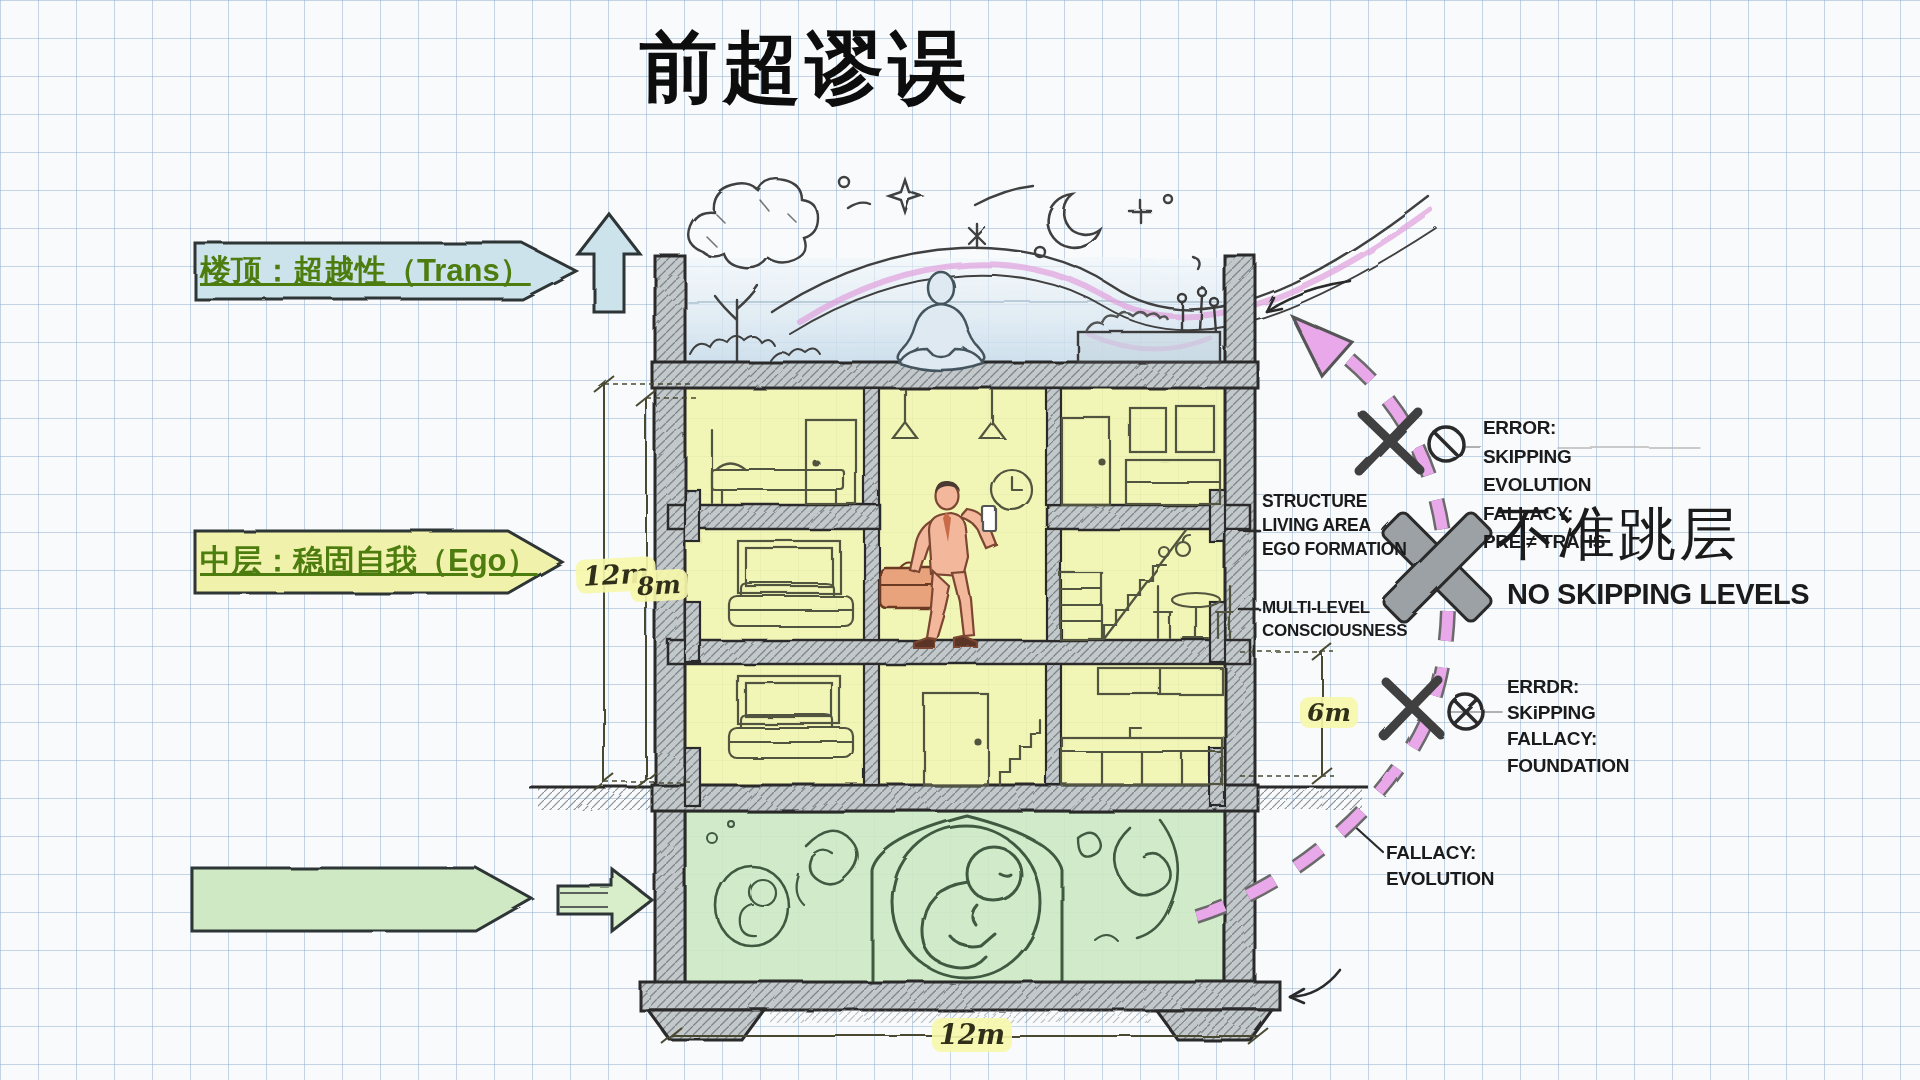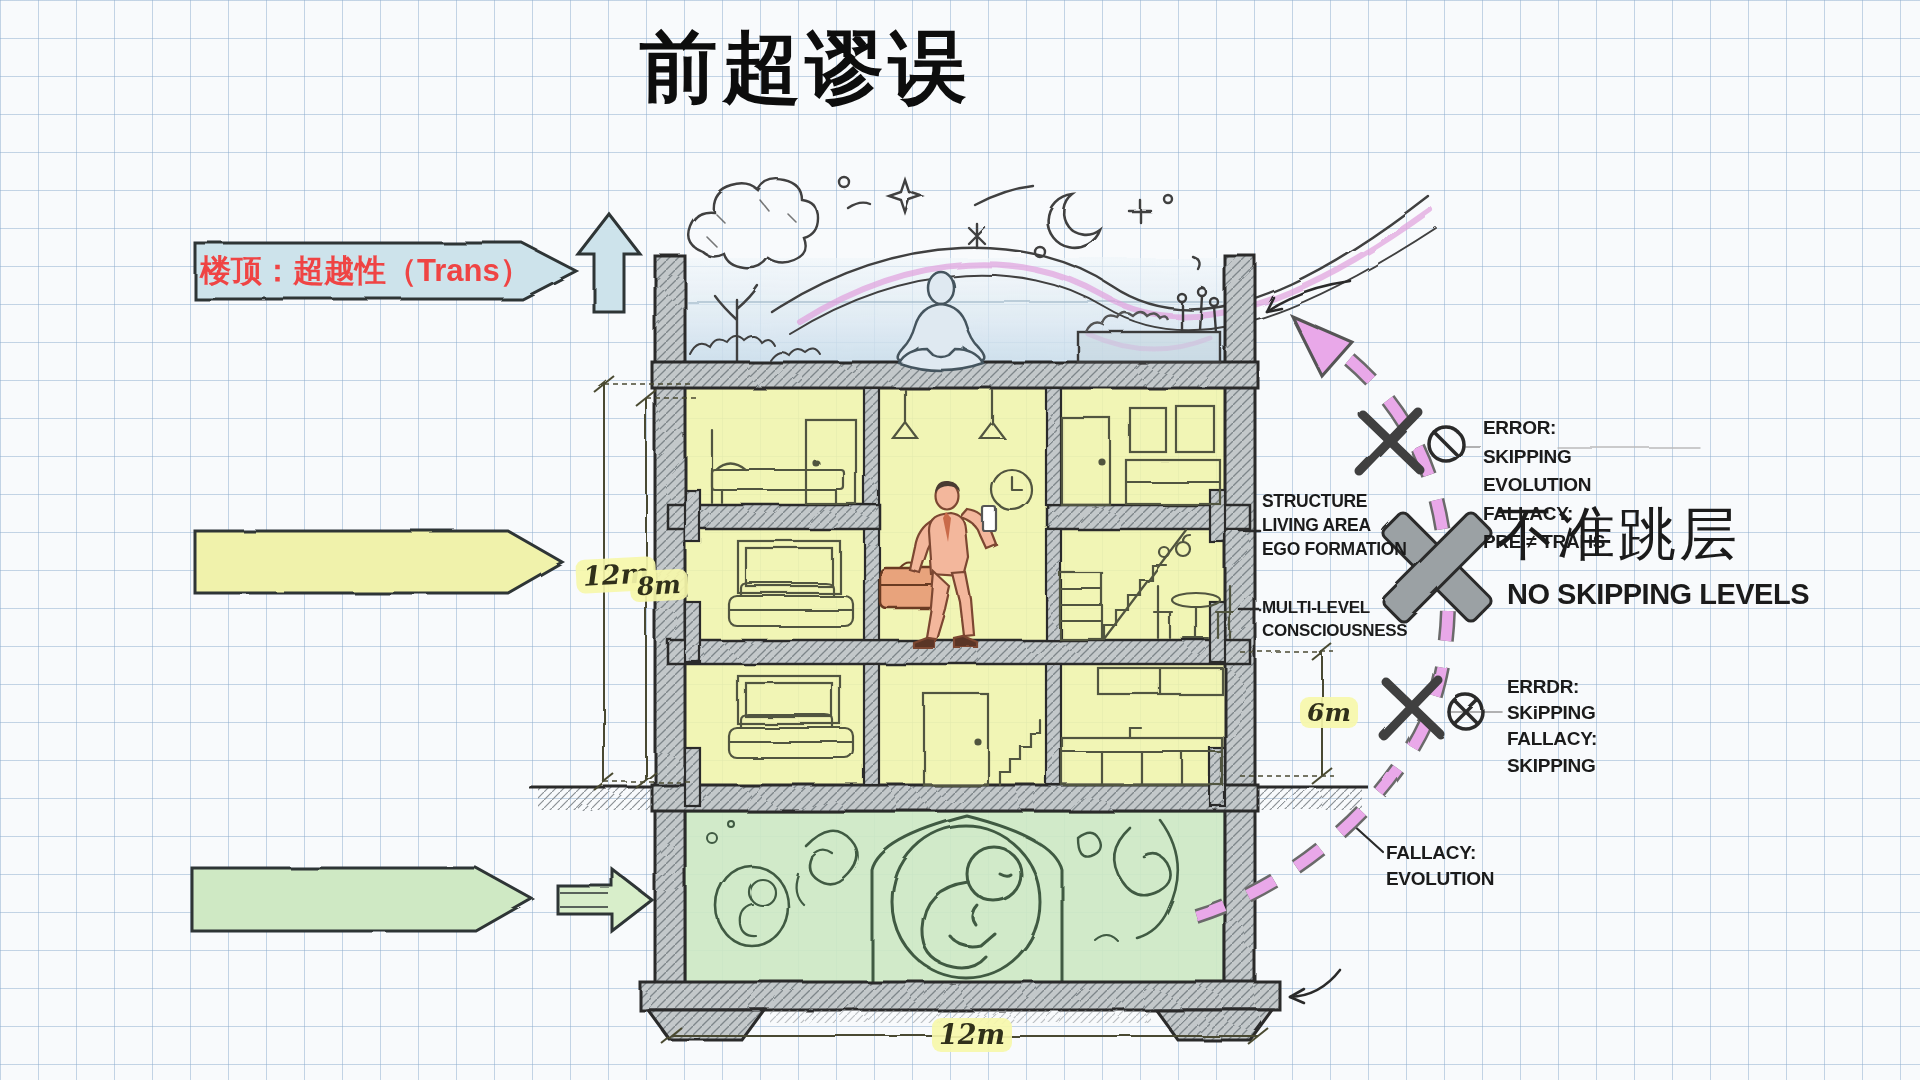--- a/index.html
+++ b/index.html
@@ -12,21 +12,21 @@
       linear-gradient(to bottom, rgba(140,172,205,.50) 1.4px, transparent 1.4px);
     background-size:38px 38px;
   }
   .stage{position:absolute;left:0;top:0;width:1611px;height:1080px;}
   svg.canvas{position:absolute;left:0;top:0;}
   .title{
     position:absolute;left:50%;top:16px;transform:translateX(-50%);
     font-size:78px;font-weight:900;color:#0d0d0d;letter-spacing:5px;white-space:nowrap;
   }
   .banner-label{
-    position:absolute;font-weight:900;color:#ef4444;text-align:left;white-space:nowrap;
+    position:absolute;font-weight:900;color:#4d7c0f;text-align:left;white-space:nowrap;text-decoration:underline;
   }
   .bl-trans{left:200px;top:250px;width:318px;font-size:31px;}
   .bl-ego{left:200px;top:540px;width:306px;font-size:31px;}
   .bl-pre{left:198px;top:878px;width:276px;font-size:31px;}
   .ann{
     position:absolute;font-weight:800;color:#1b1b1b;white-space:pre-line;
     line-height:1.38;letter-spacing:-0.3px;font-size:18px;
   }
   .ann-roof{left:1306px;top:254px;font-size:17.5px;}
   .ann-error-top{left:1483px;top:414px;font-size:19px;line-height:1.5;}
@@ -332,33 +332,34 @@
         <line x1="1455" y1="701" x2="1477" y2="723"></line>
             <line x1="1477" y1="701" x2="1455" y2="723"></line>
       </g>
     </g>
   </g>
 </svg>
 
 <div class="title">前超谬误</div>
 
 <div class="banner-label bl-trans">楼顶：超越性（Trans）</div>
+<div class="banner-label bl-ego">中层：稳固自我（Ego）</div>
 
 <div class="ann ann-error-top">ERROR: SKIPPING EVOLUTION
 FALLACY: PRE ≠ TRAHS</div>
 <div class="ann ann-structure">STRUCTURE
 LIVING AREA
 EGO FORMATION</div>
 <div class="ann ann-multi">MULTI-LEVEL
 CONSCIOUSNESS</div>
 <div class="ann ann-noskip-cn">不准跳层</div>
 <div class="ann ann-noskip-en">NO SKIPPING LEVELS</div>
 <div class="ann ann-error-mid">ERRDR: SKiPPING
 FALLACY:
-SKIPPING</div>
+FOUNDATION</div>
 <div class="ann ann-fallacy-ev">FALLACY:
 EVOLUTION</div>
 
 <span class="dim dim-12l">12m</span>
 <span class="dim dim-8l">8m</span>
 <span class="dim dim-6r">6m</span>
 <span class="dim dim-12b">12m</span>
 
 </div>
 

